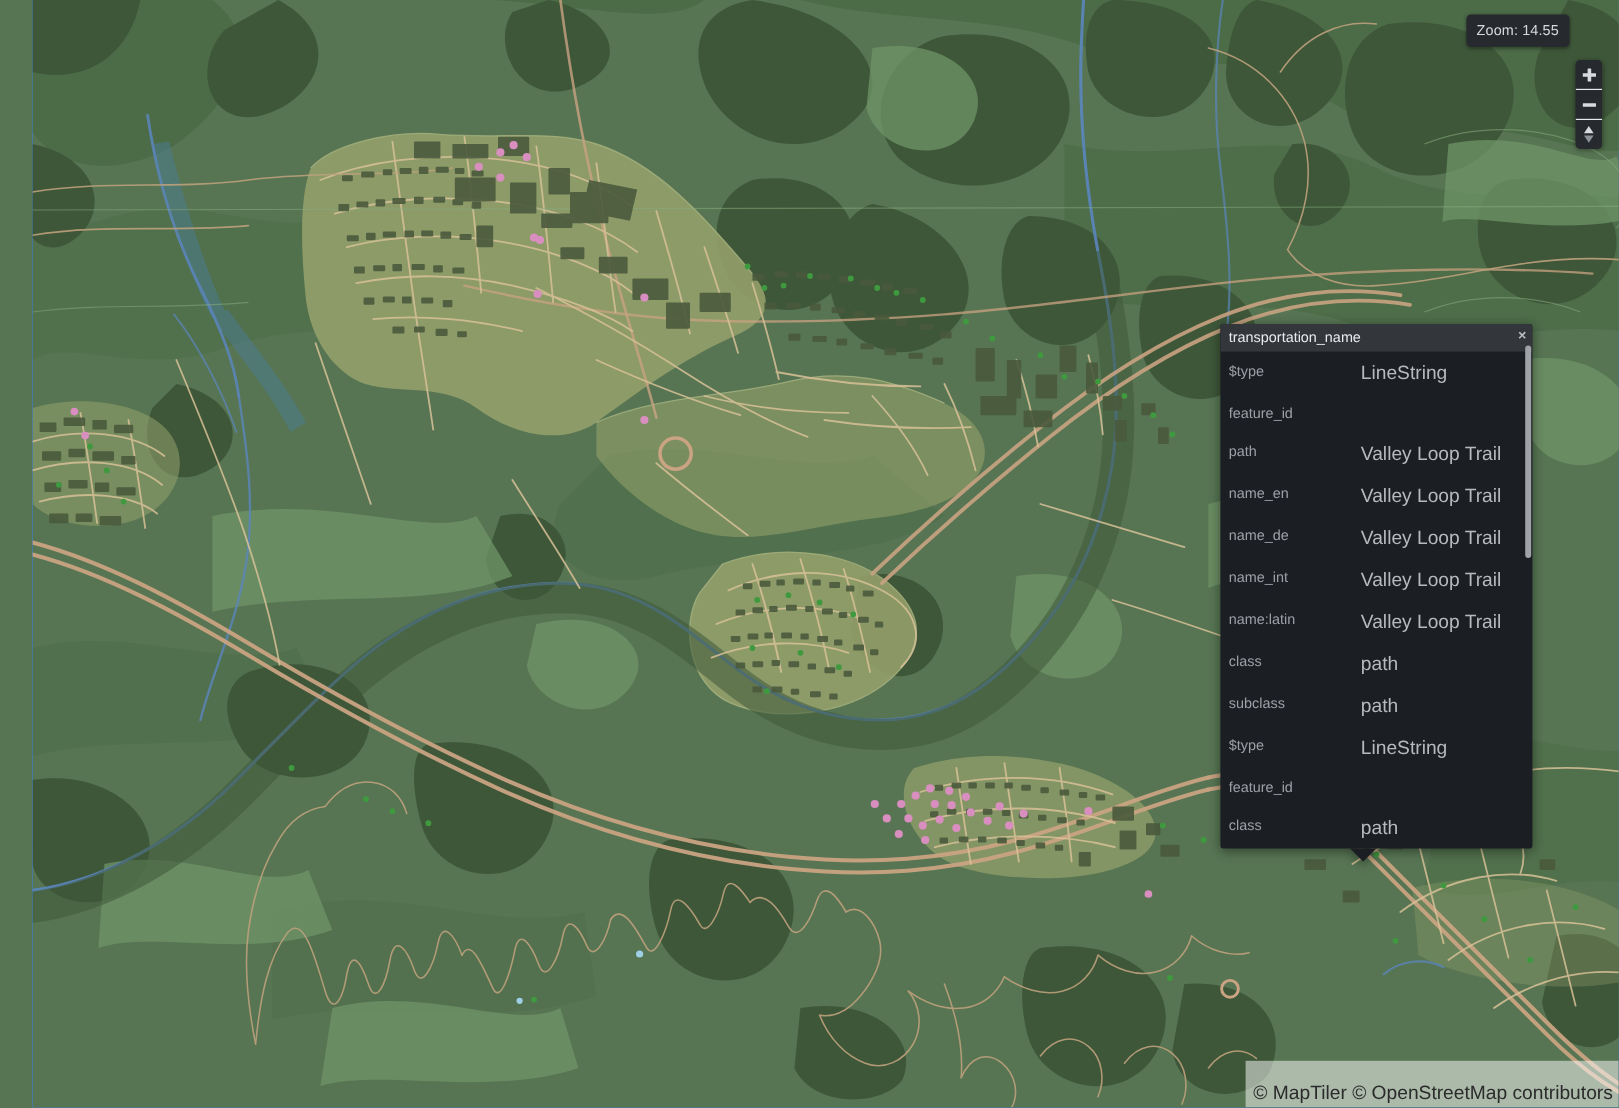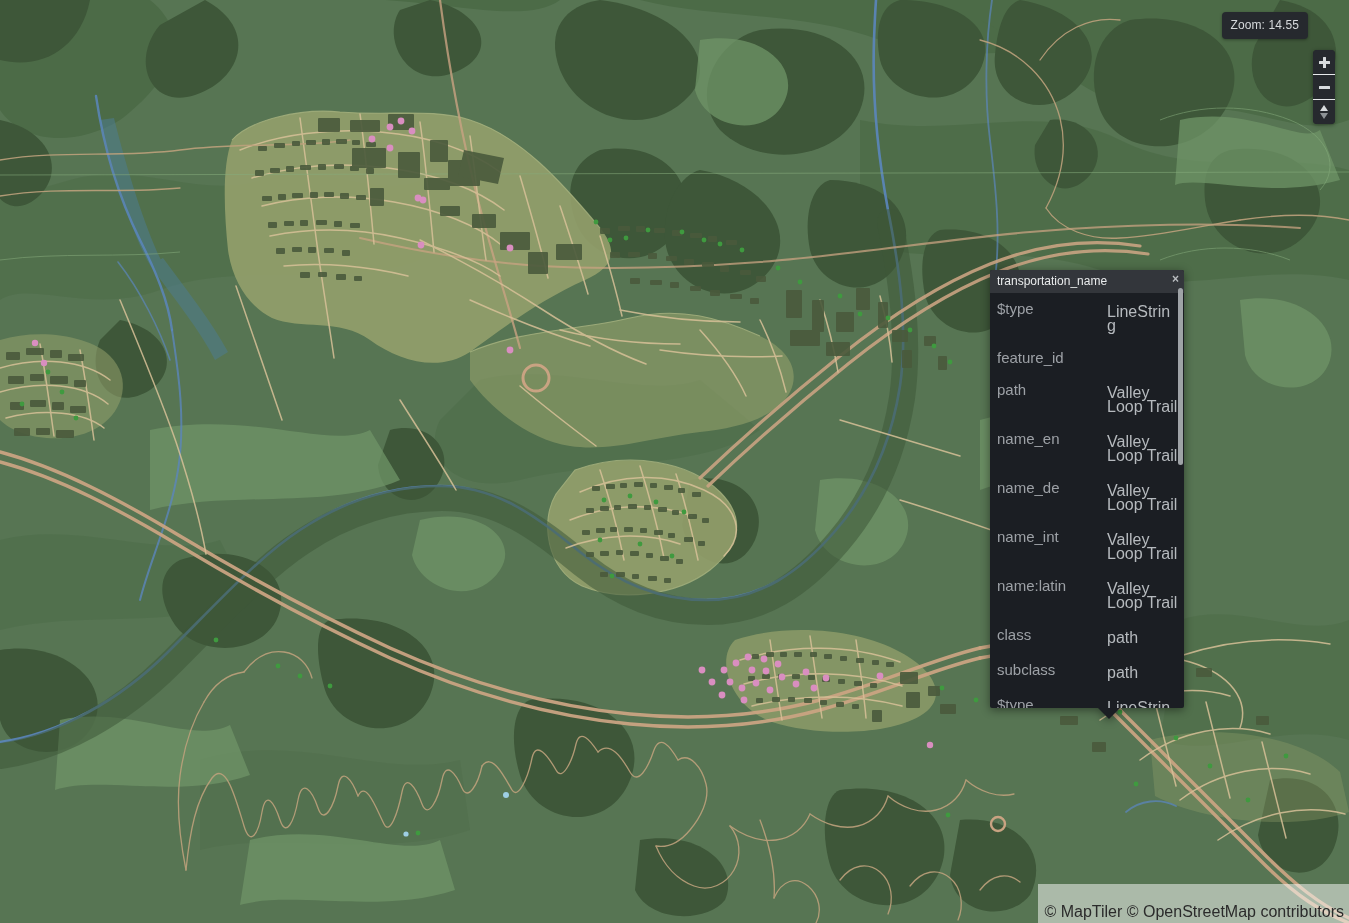--- a/index.html
+++ b/index.html
@@ -2,21 +2,21 @@
 <html><head>
 <meta charset="utf-8">
 <title>Map Inspect</title>
 <style>
   html,body{margin:0;padding:0;background:#577553;}
   body{
     width:1349px;height:923px;overflow:hidden;position:relative;
     font-family:"Liberation Sans","DejaVu Sans",sans-serif;
     -webkit-font-smoothing:antialiased;
   }
-  #map-root{position:absolute;inset:0;overflow:hidden;background:#3b82f6;}
+  #map-root{position:absolute;inset:0;overflow:hidden;background:#3b82f6;margin-left:27px;}
   #map-svg{position:absolute;top:0;left:0;width:1349px;height:923px;display:block;}
 
   
   #zoom-badge{
     position:absolute;top:12px;right:41px;z-index:40;
     background:#26292e;color:#d6d9dc;
     font-size:12px;line-height:1;border-radius:4px;
     padding:7px 9px 8px 9px;letter-spacing:.1px;
     box-shadow:0 1px 3px rgba(0,0,0,.35);
     white-space:nowrap;
@@ -51,21 +51,21 @@
   
   #attrib{
     position:absolute;right:0;bottom:0;z-index:40;
     background:rgba(255,255,255,.5);
     color:#2b2b2b;font-size:16px;line-height:16px;
     padding:20px 5px 3px 6px;white-space:nowrap;
   }
 
   
   #popup{
-    position:absolute;left:990px;top:270px;width:194px;z-index:60;
+    position:absolute;left:990px;top:270px;width:260px;z-index:60;
     font-size:12px;
     filter:drop-shadow(0 2px 5px rgba(0,0,0,.45));
   }
   #popup .pp-body{
     background:#1b1e23;border-radius:2px;overflow:hidden;position:relative;
   }
   #popup .pp-scroll{
     max-height:438px;overflow:hidden;position:relative;
   }
   .layer-head{
@@ -75,21 +75,21 @@
   }
   .layer-head .pp-close{
     position:absolute;right:5px;top:3px;color:#b9bcbf;
     font-size:12px;line-height:12px;cursor:pointer;font-weight:700;
   }
   .prop-row{
     display:flex;align-items:flex-start;
     padding:9px 6px 9px 7px;
     color:#9a9ea3;line-height:14px;
   }
-  .prop-key{width:110px;flex:0 0 110px;color:#9da1a6;font-size:15px;}
+  .prop-key{width:110px;flex:0 0 110px;color:#9da1a6;font-size:12px;}
   .prop-val{flex:1;color:#b6babe;font-size:16px;padding-top:3px;word-break:break-word;}
   
   #pp-track{
     position:absolute;right:1px;top:17px;width:5px;bottom:1px;
     background:transparent;z-index:5;
   }
   #pp-thumb{
     position:absolute;right:1px;top:18px;width:5px;height:177px;
     background:#9fa3a7;border-radius:3px;z-index:6;cursor:pointer;
   }

